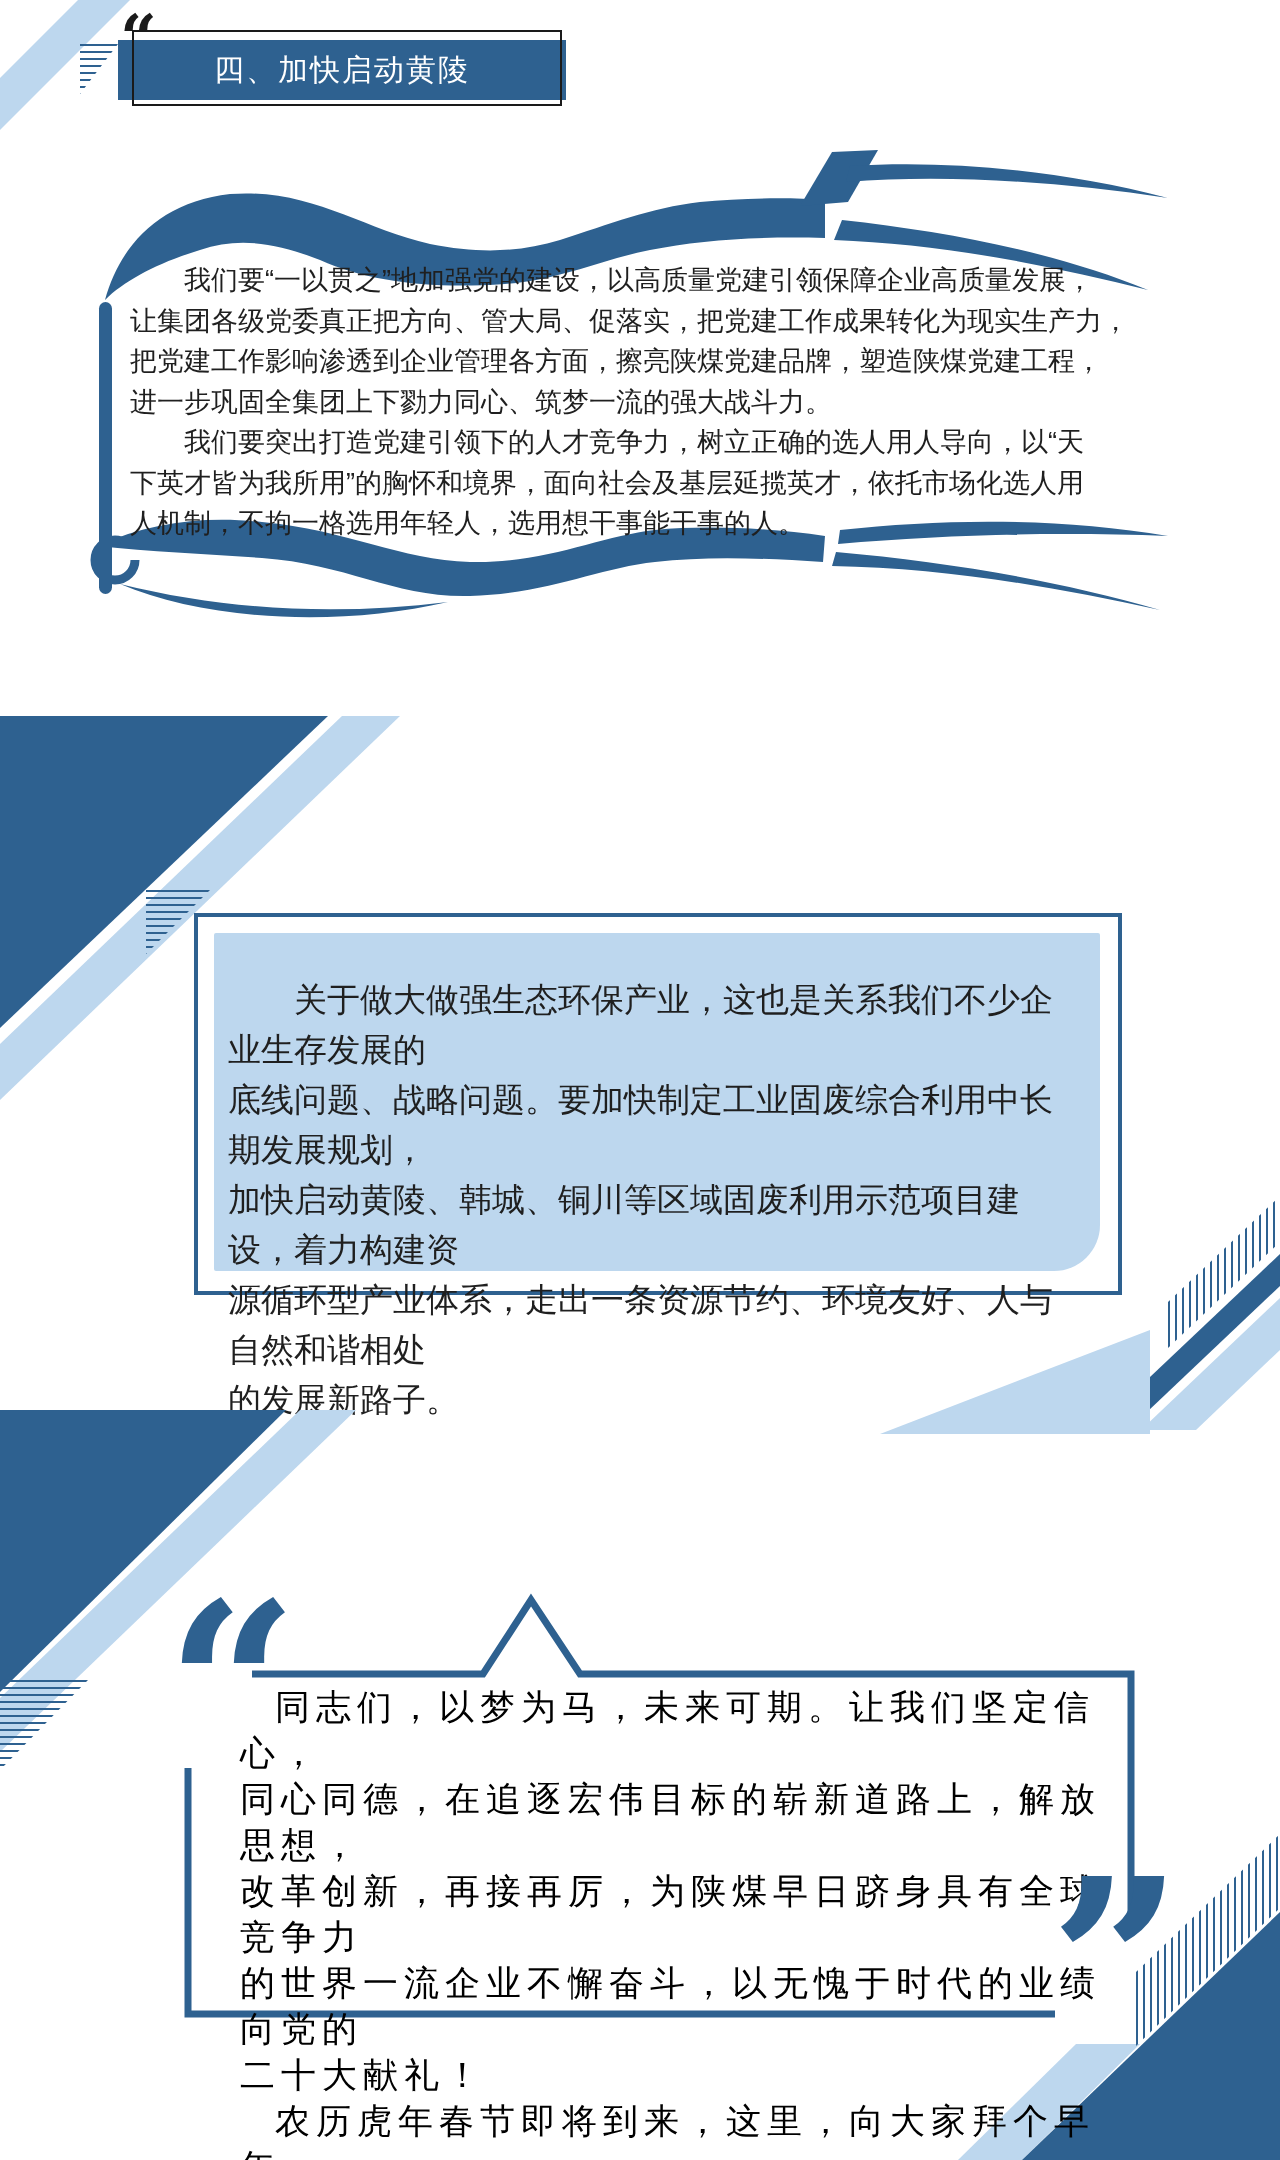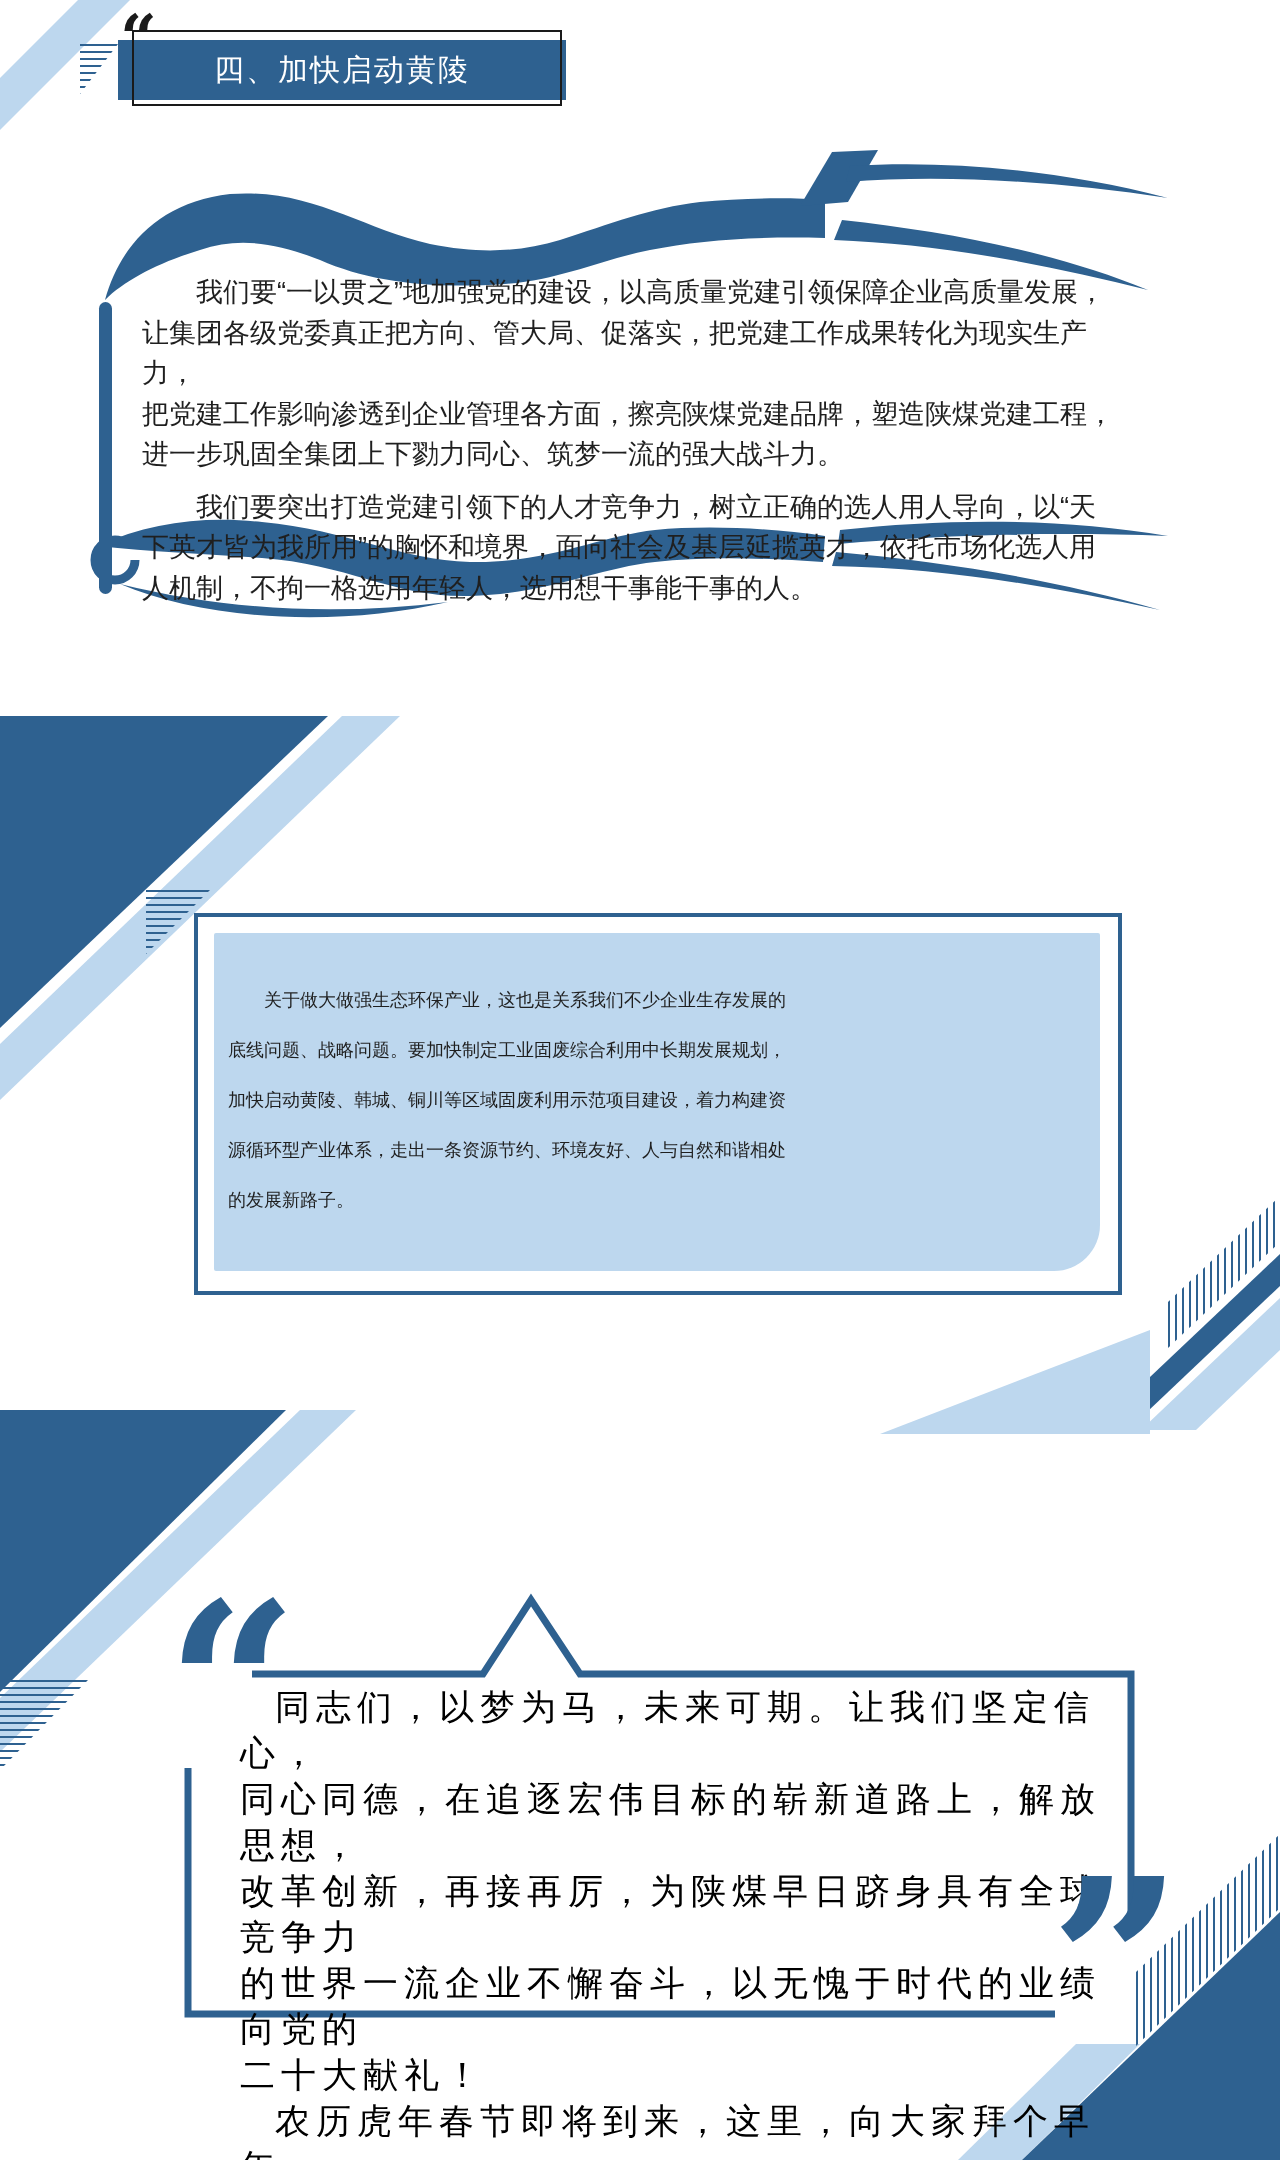--- a/index.html
+++ b/index.html
@@ -17,29 +17,29 @@
   
   .hdr-frame{left:132px;top:30px;width:426px;height:72px;border:2px solid #1A1A1A;z-index:3;}
   .hdr-badge{left:118px;top:40px;width:448px;height:60px;background:#2E6190;z-index:2;
              display:flex;align-items:center;justify-content:center;}
   .hdr-title{color:#ffffff;font-size:30px;letter-spacing:2px;font-weight:500;}
   .hdr-quote{left:120px;top:6px;z-index:4;color:#1A1A1A;font-weight:bold;
              font-family:"DejaVu Serif","Liberation Serif",serif;font-size:64px;line-height:1;}
 
   
   .intro{left:130px;top:260px;width:1012px;z-index:5;}
-  .intro p{margin:12px;font-size:27px;line-height:40.5px;color:#1F1F1F;
+  .intro p{margin:0;font-size:27px;line-height:40.5px;color:#1F1F1F;
            white-space:pre-line;text-indent:2em;}
   .left-bar{left:99px;top:302px;width:13px;height:292px;border-radius:7px;background:#2E6190;z-index:4;}
 
   
   .env-outer{left:194px;top:913px;width:920px;height:374px;border:4px solid #2E6190;background:#ffffff;}
   .env-inner{position:absolute;left:16px;top:16px;width:886px;height:338px;background:#BDD7EE;
              border-radius:2px 2px 46px 2px;}
-  .env-text{margin:0;padding:42px 18px 0 14px;font-size:18px;line-height:50px;color:#1F1F1F;
+  .env-text{margin:0;padding:42px 18px 0 14px;font-size:33px;line-height:50px;color:#1F1F1F;
             white-space:pre-line;text-indent:2em;}
 
   
   .q-open{left:166px;top:1572px;color:#2E6190;font-weight:bold;z-index:6;
           font-family:"DejaVu Serif","Liberation Serif",serif;font-size:230px;line-height:1;}
   .q-close{left:1050px;top:1848px;color:#2E6190;font-weight:bold;z-index:6;
           font-family:"DejaVu Serif","Liberation Serif",serif;font-size:230px;line-height:1;}
   .q-text{left:240px;top:1684px;width:900px;z-index:5;}
   .q-text p{margin:0;font-size:35px;line-height:46px;letter-spacing:6px;color:#000000;
             font-family:"DejaVu Serif","Liberation Serif",serif;white-space:pre-line;text-indent:1em;}

